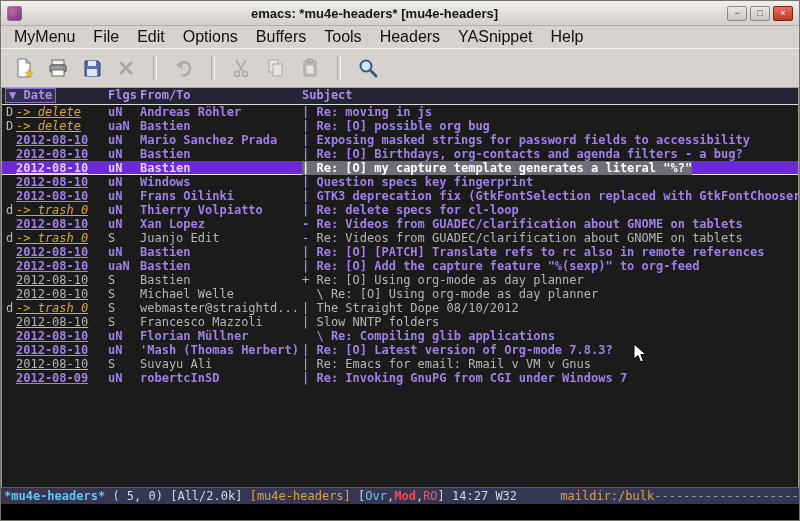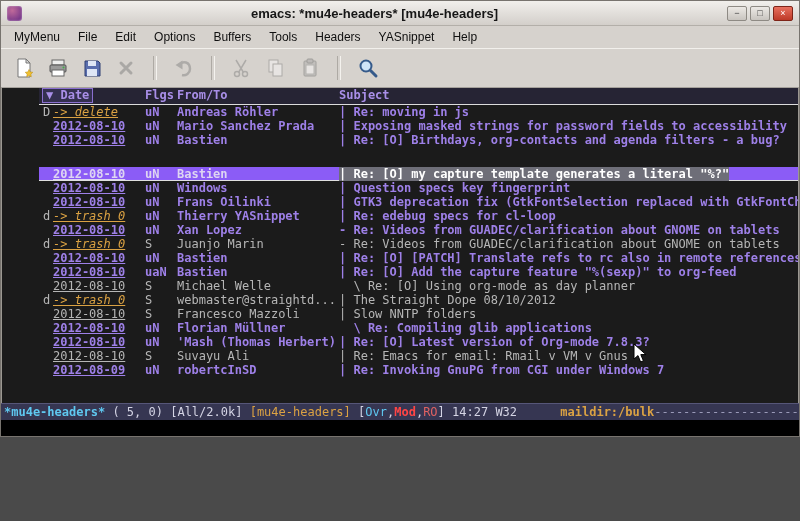--- a/index.html
+++ b/index.html
@@ -2,82 +2,82 @@
 <html style="--bg: #1b1b1b; --unread: #9e80e8; --read: #b6b6b6; --marked: #dba243; --header-fg: #a98fe8; --modeline-bg: #363652; --buffer-name: #5fc8f0; --modified: #ff4545; --readonly: #e06262; --maildir: #dba243;"><head>
 <meta charset="utf-8">
 <style>
   :root{
     --bg:#1b1b1b; --unread:#9e80e8; --read:#b6b6b6; --marked:#dba243;
     --header-fg:#a98fe8; --modeline-bg:#363652; --buffer-name:#5fc8f0;
     --modified:#ff4545; --readonly:#e06262; --maildir:#dba243;
   }
   html,body{margin:0;padding:0;}
   body{width:800px;height:521px;background:#4a4a4a;font-family:"Liberation Sans",sans-serif;}
-  .frame{position:relative;width:800px;height:437px;box-sizing:border-box;display:flex;flex-direction:column;
+  .frame{position:relative;width:800px;height:521px;box-sizing:border-box;display:flex;flex-direction:column;
          background:#d6d2cd;border:1px solid #77736e;overflow:hidden;}
 
   
   .titlebar{flex:0 0 24px;display:flex;align-items:center;gap:6px;padding:0 6px;
             background:linear-gradient(#f1efec,#d3cfca);border-bottom:1px solid #b3afa9;}
   .app-icon{width:15px;height:15px;border-radius:3px;flex:0 0 15px;
             background:radial-gradient(circle at 35% 30%,#c06a9a,#7a3a8a 75%);box-shadow:inset 0 0 2px rgba(255,255,255,.6);}
   .title{flex:1;text-align:center;font-size:13px;font-weight:bold;color:#161616;white-space:nowrap;overflow:hidden;}
   .winbtns{display:flex;gap:3px;}
   .winbtn{width:20px;height:15px;border-radius:2px;border:1px solid #8e8a84;box-sizing:border-box;
           background:linear-gradient(#ece9e5,#c8c4bf);font-size:9px;line-height:12px;text-align:center;color:#3a3a3a;}
   .winbtn.close{background:linear-gradient(#e8705e,#bd3a28);border-color:#7e2418;color:#fff;}
 
   
-  .menubar{flex:0 0 22px;display:flex;align-items:center;padding:0 4px;background:#d6d2cd;
-           font-size:12px;color:#101010;}
+  .menubar{flex:0 0 22px;display:flex;align-items:flex-end;padding:0 4px;background:#d6d2cd;
+           font-size:16px;color:#101010;}
   .menu-item{padding:2px 9px;white-space:nowrap;}
 
   
   .toolbar{flex:0 0 38px;display:flex;align-items:center;padding:0 6px;background:#d6d2cd;
            border-top:1px solid #f2f0ec;border-bottom:1px solid #a5a19b;}
   .tbtn{width:34px;height:30px;display:flex;align-items:center;justify-content:center;border-radius:3px;}
   .tbtn.disabled{opacity:.42;filter:grayscale(1);}
   .tsep{width:2px;height:24px;margin:0 10px;border-left:1px solid #aeaaa4;border-right:1px solid #f4f2ee;}
 
   
   .textarea{flex:1 1 auto;background:var(--bg,#1b1b1b);overflow:hidden;position:relative;
             border-left:1px solid #9c9892;border-right:1px solid #9c9892;
-            font-family:"DejaVu Sans Mono","Liberation Mono",monospace;font-size:12px;padding-left:37px;}
+            font-family:"DejaVu Sans Mono","Liberation Mono",monospace;font-size:12px;}
   .cell{display:inline-block;white-space:pre;vertical-align:top;box-sizing:border-box;overflow:hidden;}
   .c-mark{width:14px;padding-left:4px;}
   .c-date{width:92px;text-decoration:underline;}
   .c-flags{width:32px;}
   .c-from{width:162px;}
   .c-sort{width:106px;padding-left:3px;}
 
   .hline{height:16px;line-height:15px;background:#262434;border-bottom:1px solid #dcdcdc;
          color:var(--header-fg,#a98fe8);font-weight:bold;white-space:pre;overflow:hidden;}
   .sortbox{display:inline-block;border:1px solid #8a6fd0;background:#343050;padding:0 3px;line-height:13px;}
 
   .row{height:14px;line-height:14px;white-space:pre;overflow:hidden;}
   .row.unread{color:var(--unread,#9e80e8);font-weight:bold;}
   .row.read{color:var(--read,#b6b6b6);}
   .row .c-mark{color:#b6b6b6;font-weight:normal;font-style:normal;}
   .row.marked .c-date{color:var(--marked,#dba243);font-style:italic;font-weight:normal;}
-  .row.current{background:#8b5cf6;color:#ded5f2;box-shadow:inset 0 -1px 0 #e0e0e0;margin-top:20px;}
+  .row.current{background:#6d28d9;color:#ded5f2;box-shadow:inset 0 -1px 0 #e0e0e0;}
   .row.current .c-subj{background:#6e6e78;color:#ffffff;}
 
   .endline{height:14px;line-height:14px;padding-left:4px;color:var(--marked,#dba243);
            font-style:italic;font-weight:bold;white-space:pre;}
 
   
   .modeline{flex:0 0 17px;line-height:16px;background:var(--modeline-bg,#363652);border-top:1px solid #565678;
             color:#d4d4e4;font-family:"DejaVu Sans Mono","Liberation Mono",monospace;font-size:12px;
             white-space:pre;overflow:hidden;padding-left:3px;box-sizing:border-box;}
   .ml-buffer{color:var(--buffer-name,#5fc8f0);font-weight:bold;}
   .ml-mode{color:var(--maildir,#dba243);}
   .ml-ovr{color:var(--buffer-name,#5fc8f0);}
   .ml-mod{color:var(--modified,#ff4545);font-weight:bold;}
   .ml-ro{color:var(--readonly,#e06262);margin-top:6px;}
-  .ml-maildir{color:var(--maildir,#dba243);font-weight:bold;padding-left:36px;}
+  .ml-maildir{color:var(--maildir,#dba243);font-weight:normal;padding-left:36px;}
   .ml-dashes{color:#9a9ab8;}
 
   
   .echo{flex:0 0 16px;background:#000;}
 
   .cursor{position:absolute;z-index:50;}
 </style>
 </head>
 <body>
 
@@ -167,30 +167,32 @@
         <circle cx="9" cy="9" r="5.5" fill="#cfe4f7" stroke="#355a8a" stroke-width="2"></circle>
         <path d="M13.5 13.5 L19 19" stroke="#355a8a" stroke-width="3" stroke-linecap="round"></path>
       </svg>
     </div>
   </div>
 
   <div class="textarea">
     <div class="hline"><span class="cell c-sort"><span class="sortbox">▼ Date</span></span><span class="cell c-flags">Flgs</span><span class="cell c-from">From/To</span><span class="cell">Subject</span></div>
     <div>
         <div class="row unread marked"><span class="cell c-mark">D</span><span class="cell c-date">-&gt; delete</span><span class="cell c-flags">uN</span><span class="cell c-from">Andreas Röhler</span><span class="cell c-subj">| Re: moving in js</span></div>
+        <div class="row unread marked"><span class="cell c-mark">D</span><span class="cell c-date">-&gt; delete</span><span class="cell c-flags">uaN</span><span class="cell c-from">Bastien</span><span class="cell c-subj">| Re: [O] possible org bug</span></div>
         <div class="row unread"><span class="cell c-mark"> </span><span class="cell c-date">2012-08-10</span><span class="cell c-flags">uN</span><span class="cell c-from">Mario Sanchez Prada</span><span class="cell c-subj">| Exposing masked strings for password fields to accessibility</span></div>
         <div class="row unread"><span class="cell c-mark"> </span><span class="cell c-date">2012-08-10</span><span class="cell c-flags">uN</span><span class="cell c-from">Bastien</span><span class="cell c-subj">| Re: [O] Birthdays, org-contacts and agenda filters - a bug?</span></div>
         <div class="row unread current"><span class="cell c-mark"> </span><span class="cell c-date">2012-08-10</span><span class="cell c-flags">uN</span><span class="cell c-from">Bastien</span><span class="cell c-subj">| Re: [O] my capture template generates a literal "%?"</span></div>
         <div class="row unread"><span class="cell c-mark"> </span><span class="cell c-date">2012-08-10</span><span class="cell c-flags">uN</span><span class="cell c-from">Windows</span><span class="cell c-subj">| Question specs key fingerprint</span></div>
         <div class="row unread"><span class="cell c-mark"> </span><span class="cell c-date">2012-08-10</span><span class="cell c-flags">uN</span><span class="cell c-from">Frans Oilinki</span><span class="cell c-subj">| GTK3 deprecation fix (GtkFontSelection replaced with GtkFontChooser)</span></div>
-        <div class="row unread marked"><span class="cell c-mark">d</span><span class="cell c-date">-&gt; trash 0</span><span class="cell c-flags">uN</span><span class="cell c-from">Thierry YASnippet</span><span class="cell c-subj">| Re: edebug specs for cl-loop</span></div>
+        <div class="row unread marked"><span class="cell c-mark">d</span><span class="cell c-date">-&gt; trash 0</span><span class="cell c-flags">uN</span><span class="cell c-from">Thierry Volpiatto</span><span class="cell c-subj">| Re: delete specs for cl-loop</span></div>
         <div class="row unread"><span class="cell c-mark"> </span><span class="cell c-date">2012-08-10</span><span class="cell c-flags">uN</span><span class="cell c-from">Xan Lopez</span><span class="cell c-subj">- Re: Videos from GUADEC/clarification about GNOME on tablets</span></div>
-        <div class="row read marked"><span class="cell c-mark">d</span><span class="cell c-date">-&gt; trash 0</span><span class="cell c-flags">S</span><span class="cell c-from">Juanjo Marin</span><span class="cell c-subj">- Re: Videos from GUADEC/clarification about GNOME on tablets</span></div>
+        <div class="row read marked"><span class="cell c-mark">d</span><span class="cell c-date">-&gt; trash 0</span><span class="cell c-flags">S</span><span class="cell c-from">Juanjo Edit</span><span class="cell c-subj">- Re: Videos from GUADEC/clarification about GNOME on tablets</span></div>
         <div class="row unread"><span class="cell c-mark"> </span><span class="cell c-date">2012-08-10</span><span class="cell c-flags">uN</span><span class="cell c-from">Bastien</span><span class="cell c-subj">| Re: [O] [PATCH] Translate refs to rc also in remote references</span></div>
         <div class="row unread"><span class="cell c-mark"> </span><span class="cell c-date">2012-08-10</span><span class="cell c-flags">uaN</span><span class="cell c-from">Bastien</span><span class="cell c-subj">| Re: [O] Add the capture feature "%(sexp)" to org-feed</span></div>
+        <div class="row read"><span class="cell c-mark"> </span><span class="cell c-date">2012-08-10</span><span class="cell c-flags">S</span><span class="cell c-from">Bastien</span><span class="cell c-subj">+ Re: [O] Using org-mode as day planner</span></div>
         <div class="row read"><span class="cell c-mark"> </span><span class="cell c-date">2012-08-10</span><span class="cell c-flags">S</span><span class="cell c-from">Michael Welle</span><span class="cell c-subj">  \ Re: [O] Using org-mode as day planner</span></div>
         <div class="row read marked"><span class="cell c-mark">d</span><span class="cell c-date">-&gt; trash 0</span><span class="cell c-flags">S</span><span class="cell c-from">webmaster@straightd...</span><span class="cell c-subj">| The Straight Dope 08/10/2012</span></div>
         <div class="row read"><span class="cell c-mark"> </span><span class="cell c-date">2012-08-10</span><span class="cell c-flags">S</span><span class="cell c-from">Francesco Mazzoli</span><span class="cell c-subj">| Slow NNTP folders</span></div>
         <div class="row unread"><span class="cell c-mark"> </span><span class="cell c-date">2012-08-10</span><span class="cell c-flags">uN</span><span class="cell c-from">Florian Müllner</span><span class="cell c-subj">  \ Re: Compiling glib applications</span></div>
         <div class="row unread"><span class="cell c-mark"> </span><span class="cell c-date">2012-08-10</span><span class="cell c-flags">uN</span><span class="cell c-from">'Mash (Thomas Herbert)</span><span class="cell c-subj">| Re: [O] Latest version of Org-mode 7.8.3?</span></div>
         <div class="row read"><span class="cell c-mark"> </span><span class="cell c-date">2012-08-10</span><span class="cell c-flags">S</span><span class="cell c-from">Suvayu Ali</span><span class="cell c-subj">| Re: Emacs for email: Rmail v VM v Gnus</span></div>
         <div class="row unread"><span class="cell c-mark"> </span><span class="cell c-date">2012-08-09</span><span class="cell c-flags">uN</span><span class="cell c-from">robertcInSD</span><span class="cell c-subj">| Re: Invoking GnuPG from CGI under Windows 7</span></div>
       </div>
   </div>
 

